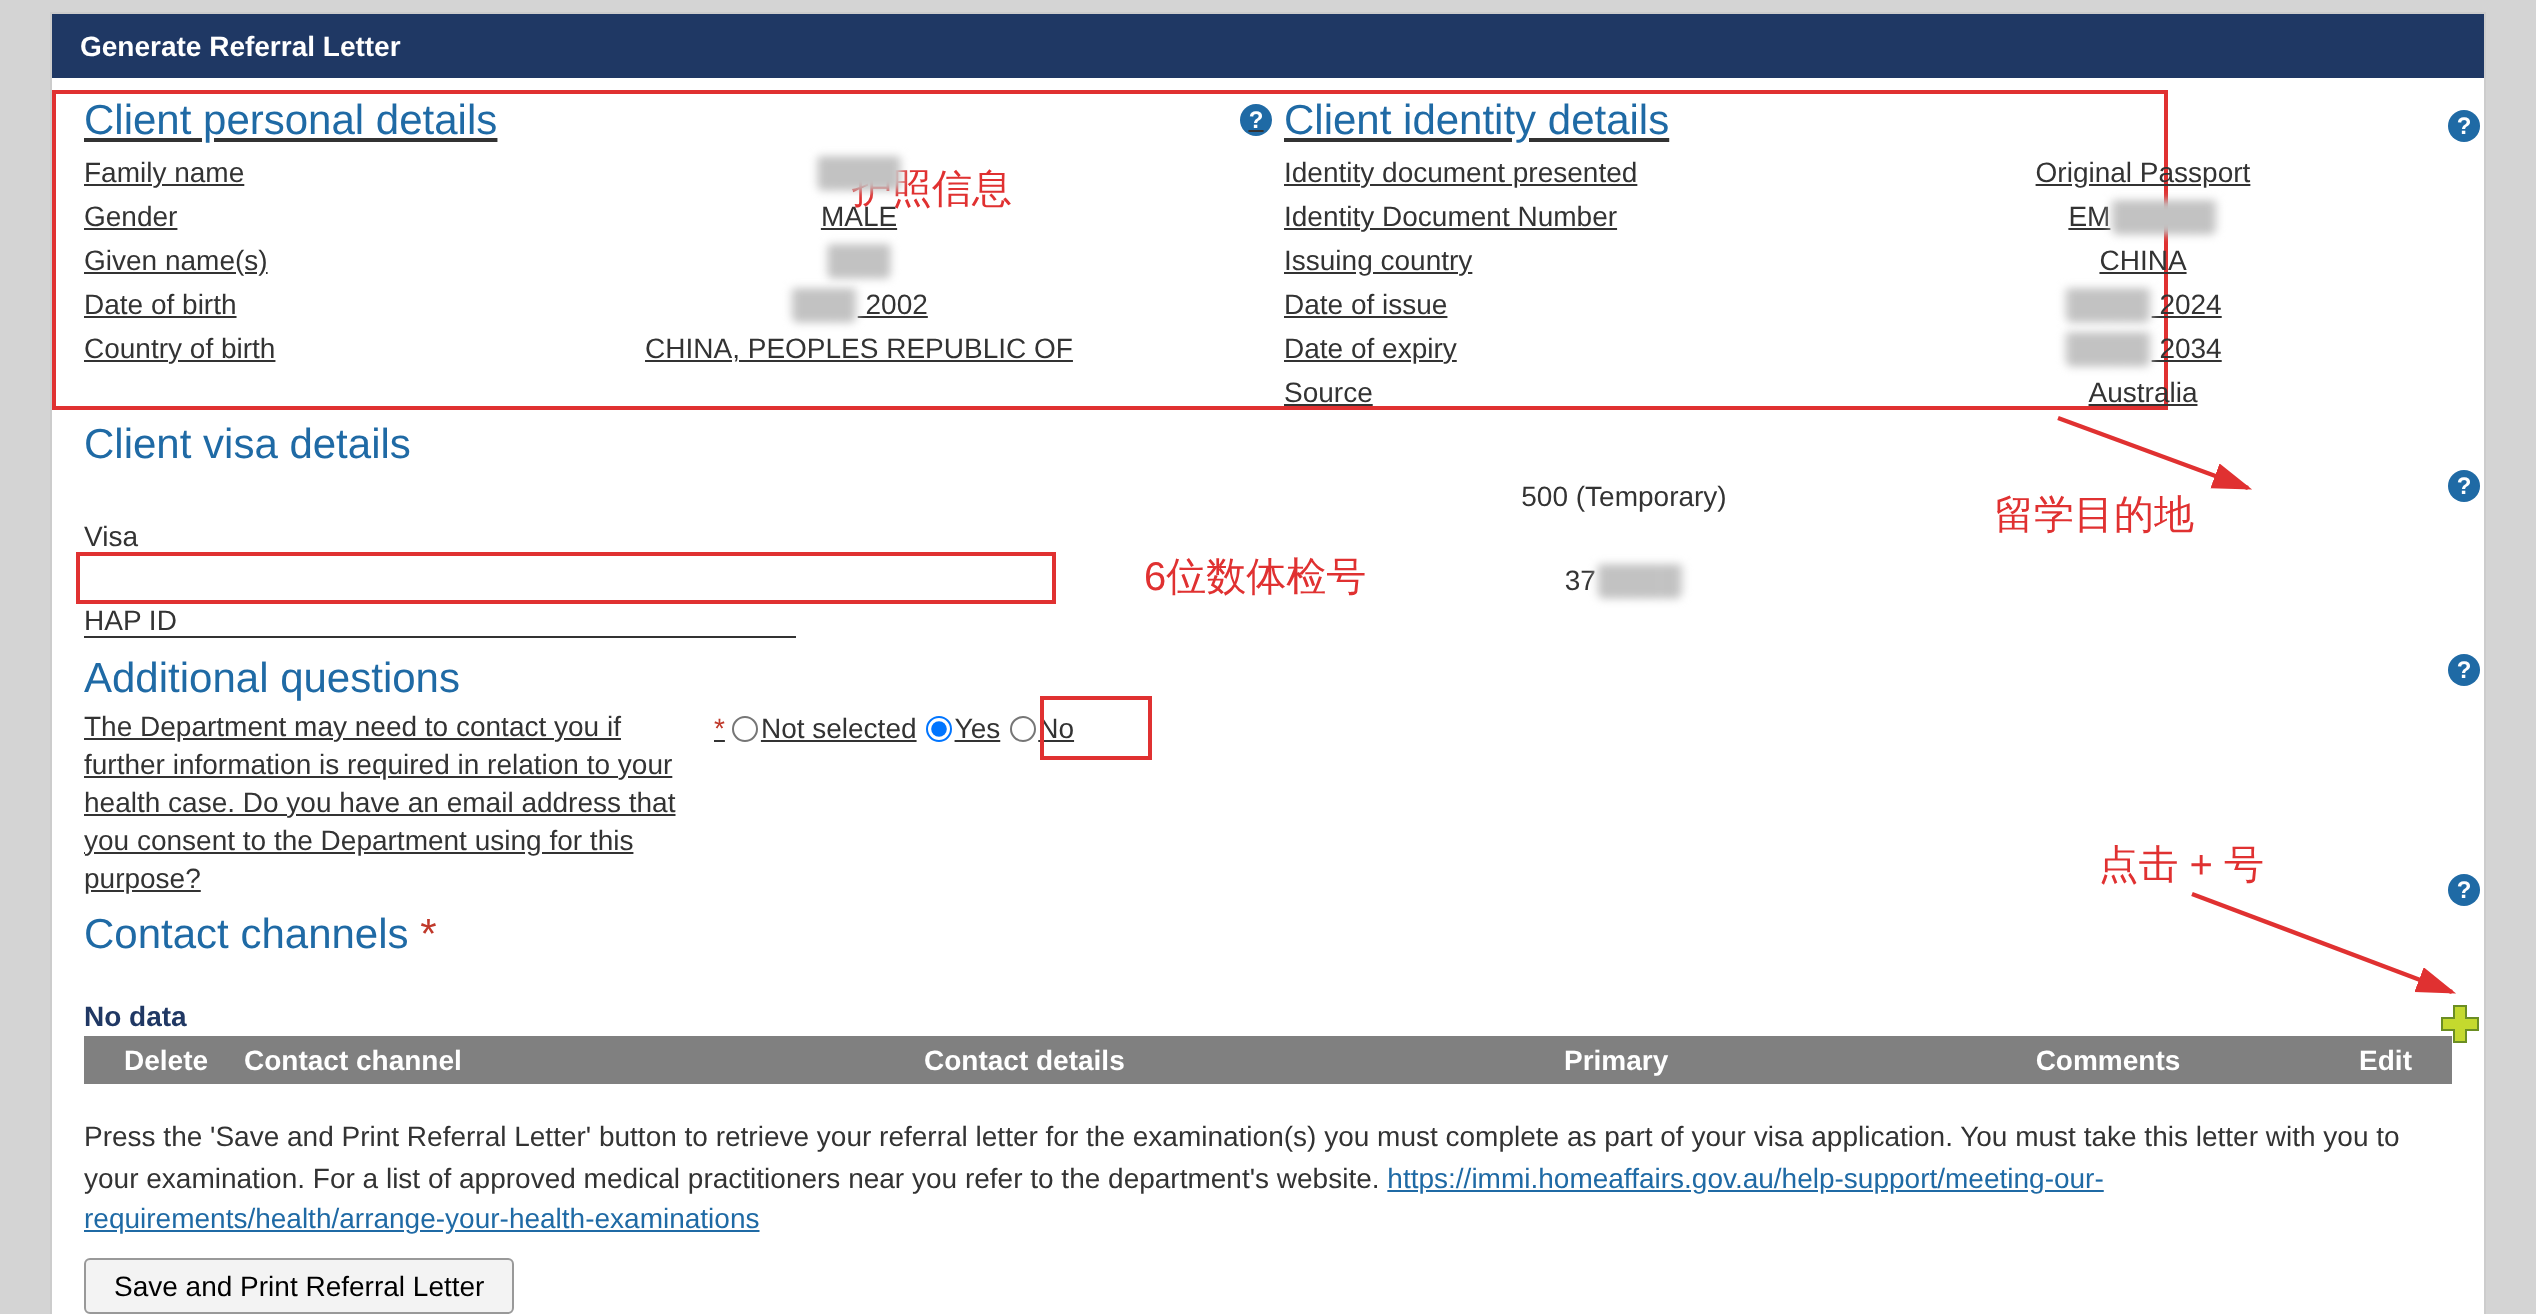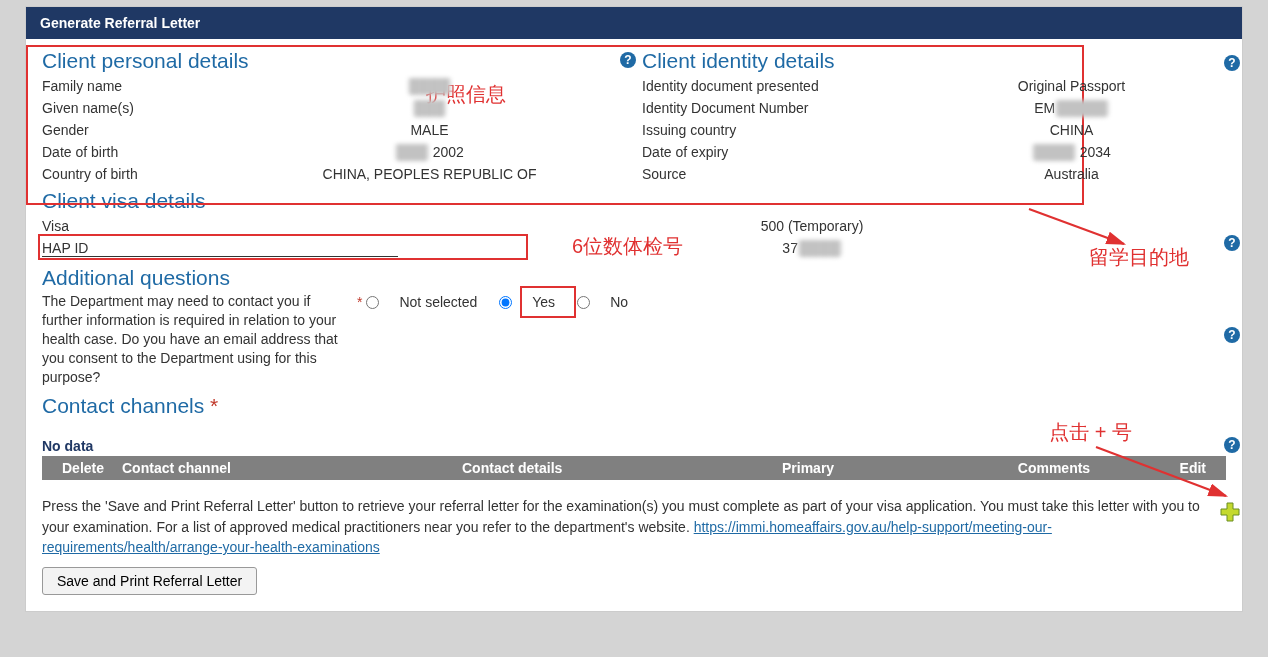--- a/index.html
+++ b/index.html
@@ -36,37 +36,37 @@
     width: 16px; height: 16px;
     background: #1f6aa5;
     color: #fff;
     border-radius: 50%;
     display: inline-flex;
     align-items: center; justify-content: center;
     font-weight: 700;
     font-size: 12px;
     cursor: pointer;
   }
-  .row { display: flex; }
+  .row { display: flex; text-decoration: underline; }
   .col { flex: 1; position: relative; }
   .field-row { display: flex; padding: 3px 0; }
   .field-label { width: 175px; }
   .field-value { flex: 1; text-align: center; }
-  .visa-label { width: 356px; }
+  .visa-label { width: 356px; margin-top: 20px; }
   .blurred {
     display: inline-block;
     background: #e0e0e0;
     color: #c2c2c2;
     filter: blur(2px);
     border-radius: 2px;
     padding: 0 2px;
   }
   .questions-text { width: 315px; padding-right: 4px; line-height: 1.35; }
   .radios { display: flex; align-items: flex-start; gap: 4px; padding-top: 2px; }
-  .radio-wrap { display: flex; align-items: center; gap: 20px; margin-right: 18px; }
+  .radio-wrap { display: flex; align-items: center; gap: 1px; margin-right: 1px; }
   .table-no-data { font-weight: 700; color: #203864; margin-top: 20px; }
   .table-head {
     display: flex;
     background: #808080;
     color: #fff;
     font-weight: 600;
     margin-top: 2px;
     padding: 4px 20px;
   }
   .th-delete { width: 60px; }
@@ -132,48 +132,48 @@
 
     
     <svg class="anno-arrow" style="left:998px; top:165px; width:120px; height:50px;" viewBox="0 0 120 50">
       <defs>
           <marker id="ah1" markerWidth="10" markerHeight="10" refX="8" refY="3" orient="auto">
         <path d="M0,0 L0,6 L9,3 z" fill="#e03131"></path>
           </marker>
         </defs>
       <line x1="5" y1="5" x2="100" y2="40" stroke="#e03131" stroke-width="2.2" marker-end="url(#ah1)"></line>
     </svg>
-    <div class="anno-text" style="left:1063px; top:205px;">留学目的地</div>
+    <div class="anno-text" style="left:971px; top:205px;">留学目的地</div>
 
     
     <span class="help-icon help-right" style="top:16px;">?</span>
     <span class="help-icon help-right" style="top:196px;">?</span>
     <span class="help-icon help-right" style="top:288px;">?</span>
     <span class="help-icon help-right" style="top:398px;">?</span>
 
     
     <div class="row">
       <div class="col" style="flex:0 0 600px;">
         <div class="row" style="align-items:center; gap:6px;">
           <div class="section-title">Client personal details</div>
           <span class="help-icon" style="margin-left:auto; margin-right:6px;">?</span>
         </div>
         <div class="field-row">
             <div class="field-label">Family name</div>
             <div class="field-value"><span class="blurred">████</span></div>
           </div>
         <div class="field-row">
+            <div class="field-label">Gender</div>
+            <div class="field-value">MALE</div>
+          </div>
+        <div class="field-row">
             <div class="field-label">Given name(s)</div>
             <div class="field-value"><span class="blurred">███</span></div>
           </div>
         <div class="field-row">
-            <div class="field-label">Gender</div>
-            <div class="field-value">MALE</div>
-          </div>
-        <div class="field-row">
             <div class="field-label">Date of birth</div>
             <div class="field-value"><span class="blurred">███</span><span> 2002</span></div>
           </div>
         <div class="field-row">
             <div class="field-label">Country of birth</div>
             <div class="field-value">CHINA, PEOPLES REPUBLIC OF</div>
           </div>
       </div>
 
       <div class="col">
@@ -182,20 +182,24 @@
             <div class="field-label" style="width:275px;">Identity document presented</div>
             <div class="field-value">Original Passport</div>
           </div>
         <div class="field-row">
             <div class="field-label" style="width:275px;">Identity Document Number</div>
             <div class="field-value"><span>EM</span><span class="blurred">█████</span></div>
           </div>
         <div class="field-row">
             <div class="field-label" style="width:275px;">Issuing country</div>
             <div class="field-value">CHINA</div>
+          </div>
+        <div class="field-row">
+            <div class="field-label" style="width:275px;">Date of issue</div>
+            <div class="field-value"><span class="blurred">████</span><span> 2024</span></div>
           </div>
         <div class="field-row">
             <div class="field-label" style="width:275px;">Date of expiry</div>
             <div class="field-value"><span class="blurred">████</span><span> 2034</span></div>
           </div>
         <div class="field-row">
             <div class="field-label" style="width:275px;">Source</div>
             <div class="field-value">Australia</div>
           </div>
       </div>

